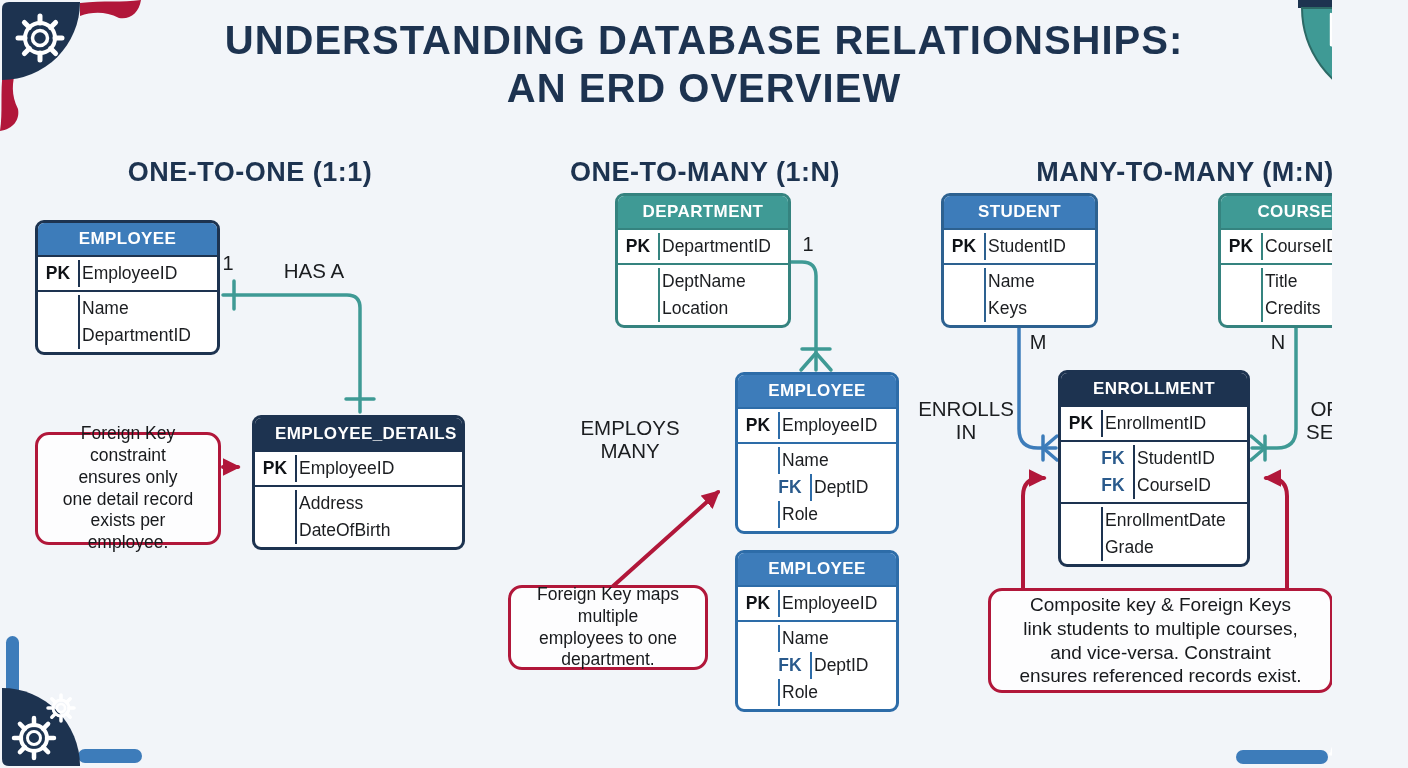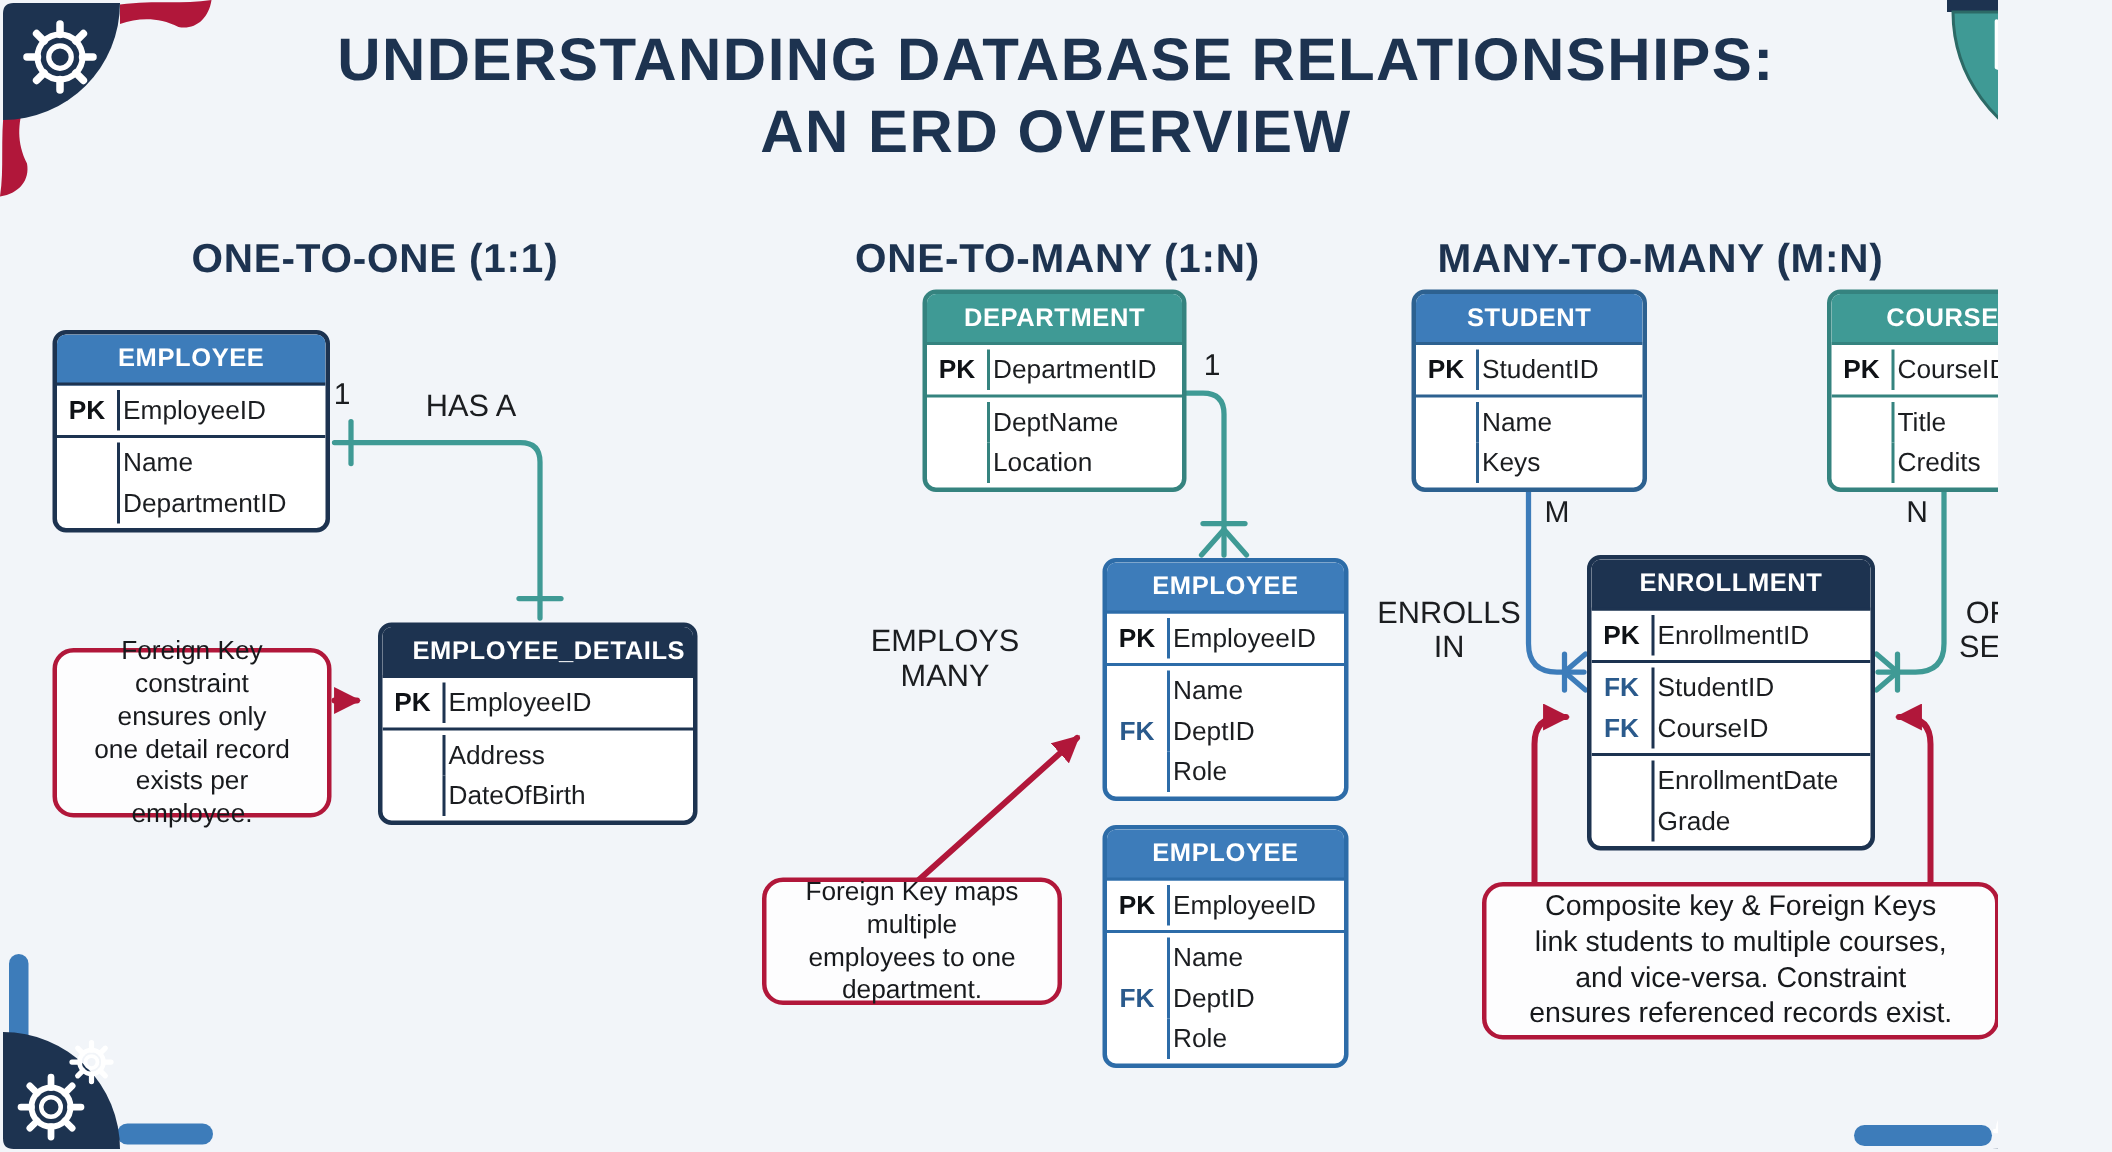--- a/index.html
+++ b/index.html
@@ -20,21 +20,21 @@
           overflow:hidden;box-sizing:border-box;color:#1b1d20;}
   .b-navy{--bc:var(--navy-border);} .b-blue{--bc:var(--blue-border);}
   .b-steel{--bc:var(--steel-border);} .b-teal{--bc:var(--teal-border);}
   .ehead{color:#fff;font-weight:bold;font-size:17px;letter-spacing:.4px;text-align:center;
          padding:6px 20px;border-bottom:2px solid var(--bc);}
   .h-blue{background:var(--blue);} .h-teal{background:var(--teal);} .h-navy{background:var(--navy);}
   .egroup{padding:3px 0;}
   .egroup + .egroup{border-top:2px solid var(--bc);}
   .eline{display:flex;height:27px;line-height:27px;font-size:17.5px;}
   .kcell{flex:0 0 40px;width:40px;border-right:2px solid var(--bc);text-align:center;font-weight:bold;}
-  .kcell.pk{color:#0f1216;} .kcell.fk{color:var(--fk-text);}
+  .kcell.pk{color:#0f1216;} .kcell.fk{color:var(--fk-text);padding-left:32px;}
   .fcell{padding-left:2px;white-space:nowrap;}
   
   .callout{position:absolute;box-sizing:border-box;border:3.5px solid var(--crimson);
            border-radius:14px;background:#fdfdfe;display:flex;align-items:center;justify-content:center;
            text-align:center;color:var(--text-dark);font-size:17.5px;line-height:1.25;padding:8px 24px;}
   
   .rel-label{position:absolute;text-align:center;color:#1b1d20;font-size:20.5px;line-height:23px;}
   .card{font-size:20px;}
   
   .ln-teal{stroke:var(--teal);stroke-width:3.5;fill:none;stroke-linecap:round;}
@@ -49,21 +49,21 @@
 
 <div class="stage">
 
   <div class="abs title">
     <div>UNDERSTANDING DATABASE RELATIONSHIPS:</div>
     <div>AN ERD OVERVIEW</div>
   </div>
 
   <div class="section-label" style="left:60px;top:139px;width:380px">ONE-TO-ONE (1:1)</div>
   <div class="section-label" style="left:515px;top:139px;width:380px">ONE-TO-MANY (1:N)</div>
-  <div class="section-label" style="left:917px;top:139px;width:380px">MANY-TO-MANY (M:N)</div>
+  <div class="section-label" style="left:995px;top:139px;width:380px">MANY-TO-MANY (M:N)</div>
 
   <svg class="abs overlay" style="left:0;top:0" width="1408" height="768" viewBox="0 0 1408 768">
     <defs>
       <marker id="arr" viewBox="0 0 10 10" refX="8.5" refY="5" markerWidth="4.5" markerHeight="4.5" orient="auto-start-reverse">
         <path d="M0,0 L10,5 L0,10 z" fill="#b1173a" style="fill:var(--crimson)"></path>
       </marker>
     </defs>
 
     <g>
       <path class="ln-teal" d="M223,295 H347 Q360,295 360,308 V412"></path>

